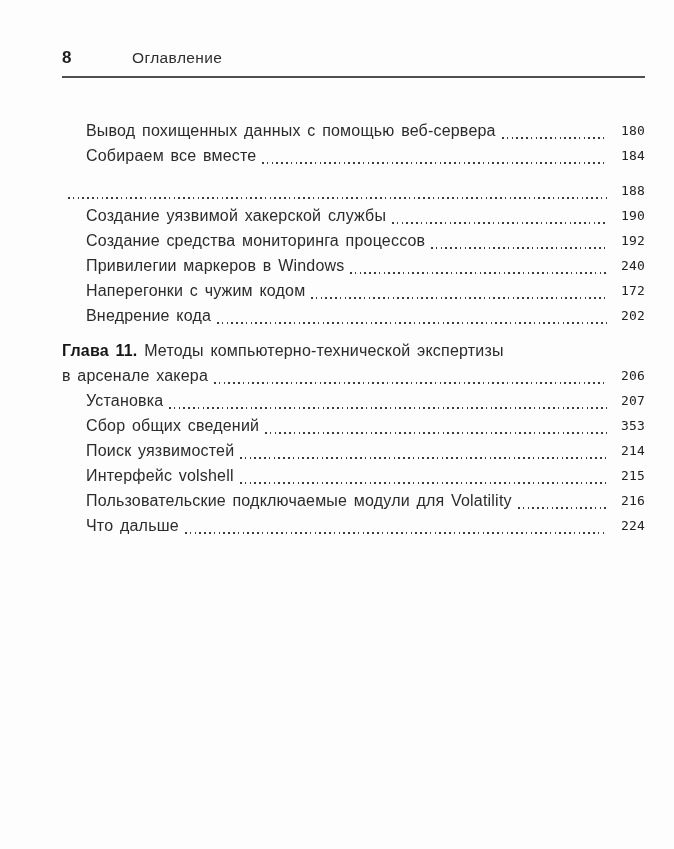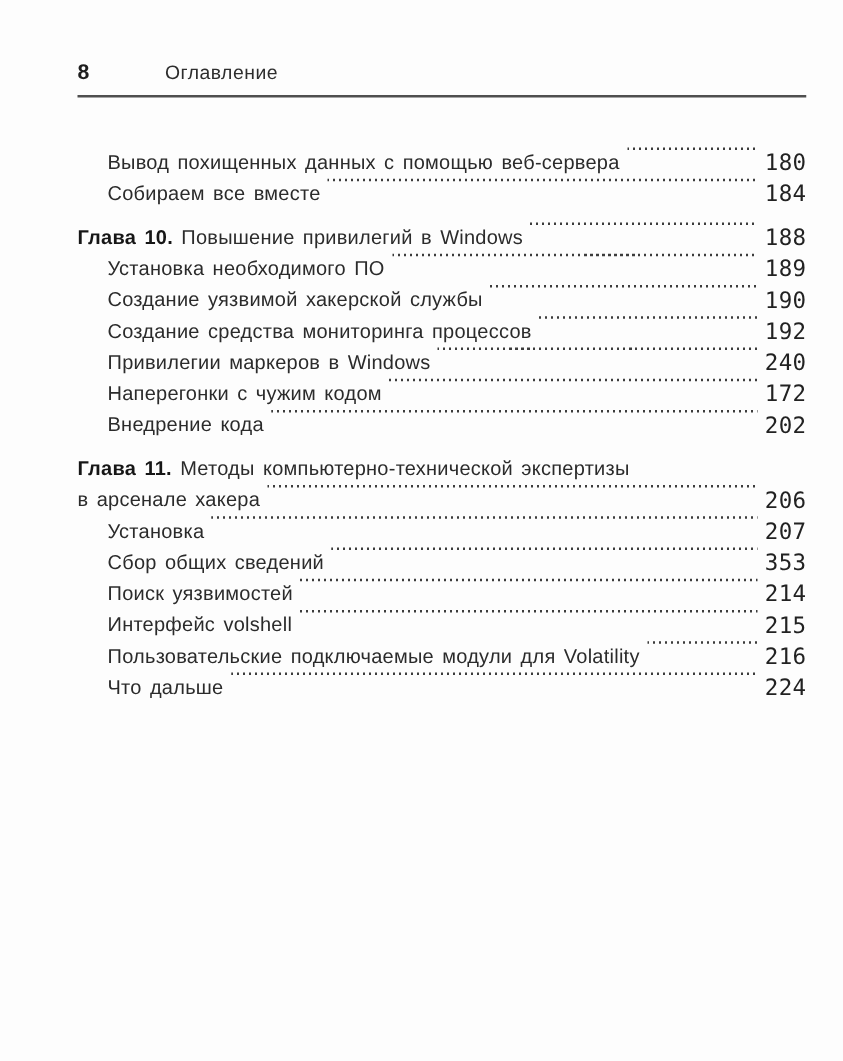--- a/index.html
+++ b/index.html
@@ -43,21 +43,21 @@
     height: 0;
     border: none;
     border-top: 2px solid #4f4f4f;
   }
   
   .toc {
     margin-top: 40px;
   }
   .row {
     display: flex;
-    align-items: flex-start;
+    align-items: flex-end;
     line-height: 25px;
     font-size: 16px;
     word-spacing: 2px;
     letter-spacing: 0.2px;
   }
   .row.entry { padding-left: 24px; }
   .row.chapter, .row.chapter-head { margin-top: 10px; }
   .label { white-space: nowrap; }
   .prefix { font-weight: bold; color: #161616; }
   .text { color: #2b2b2b; }
@@ -66,21 +66,21 @@
     height: 2px;
     margin: 0 6px 4px 6px;
     background: repeating-linear-gradient(
       to right,
       #3c3c3c 0, #3c3c3c 1.6px,
       transparent 1.6px, transparent 4.8px
     );
   }
   .pagenum {
     font-family: "DejaVu Sans Mono", monospace;
-    font-size: 18px;
+    font-size: 13px;
     color: #222222;
     min-width: 32px;
     text-align: right;
     white-space: nowrap;
   }
 </style>
 </head>
 <body>
 
 <div class="page">
@@ -96,28 +96,22 @@
         <span class="label"><span class="text">Вывод похищенных данных с помощью веб-сервера</span></span>
         <span class="leader"></span>
         <span class="pagenum">180</span>
       </div>
       <div class="row entry">
         <span class="label"><span class="text">Собираем все вместе</span></span>
         <span class="leader"></span>
         <span class="pagenum">184</span>
       </div>
       <div class="row chapter">
-        <span class="label"><span class="prefix">Глава 10.</span> <span class="text">Повышение привилегий в Windows</span></span>
         <span class="leader"></span>
         <span class="pagenum">188</span>
-      </div>
-      <div class="row entry">
-        <span class="label"><span class="text">Установка необходимого ПО</span></span>
-        <span class="leader"></span>
-        <span class="pagenum">189</span>
       </div>
       <div class="row entry">
         <span class="label"><span class="text">Создание уязвимой хакерской службы</span></span>
         <span class="leader"></span>
         <span class="pagenum">190</span>
       </div>
       <div class="row entry">
         <span class="label"><span class="text">Создание средства мониторинга процессов</span></span>
         <span class="leader"></span>
         <span class="pagenum">192</span>

